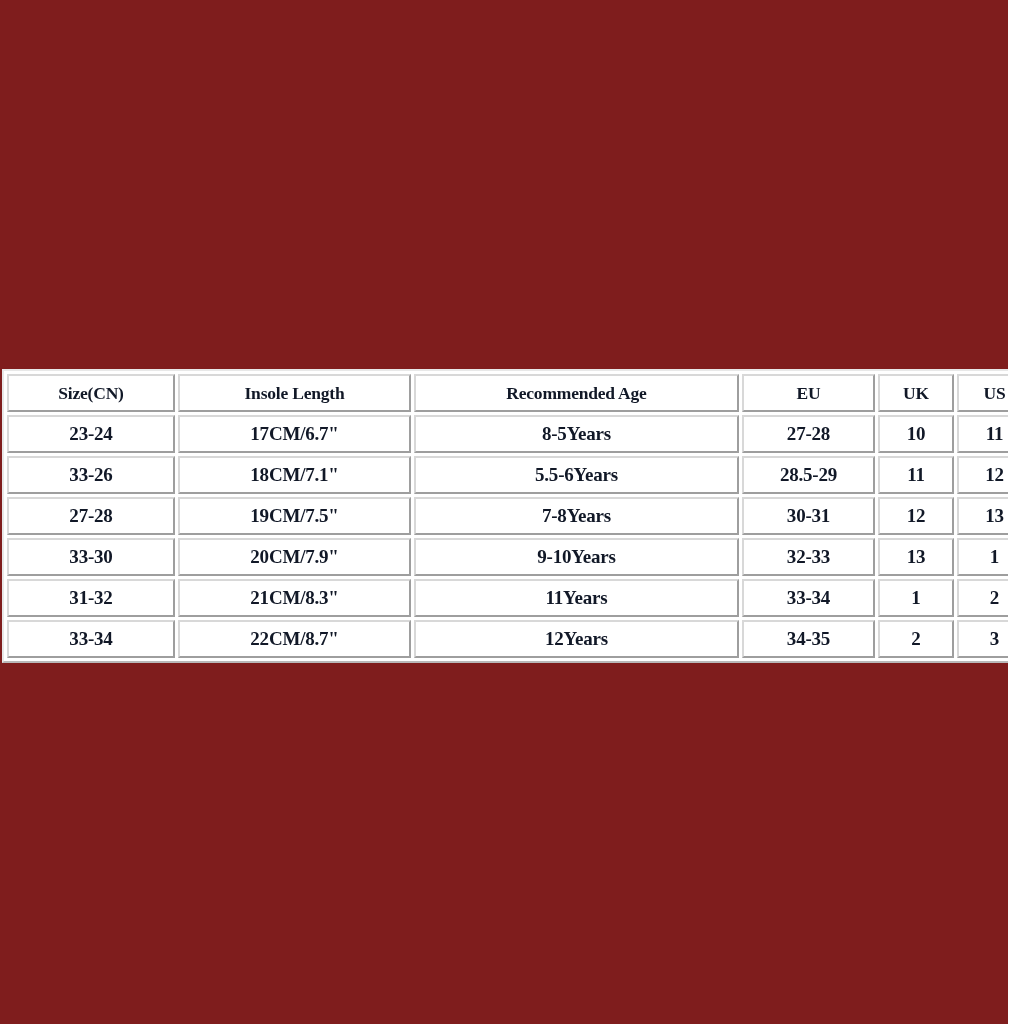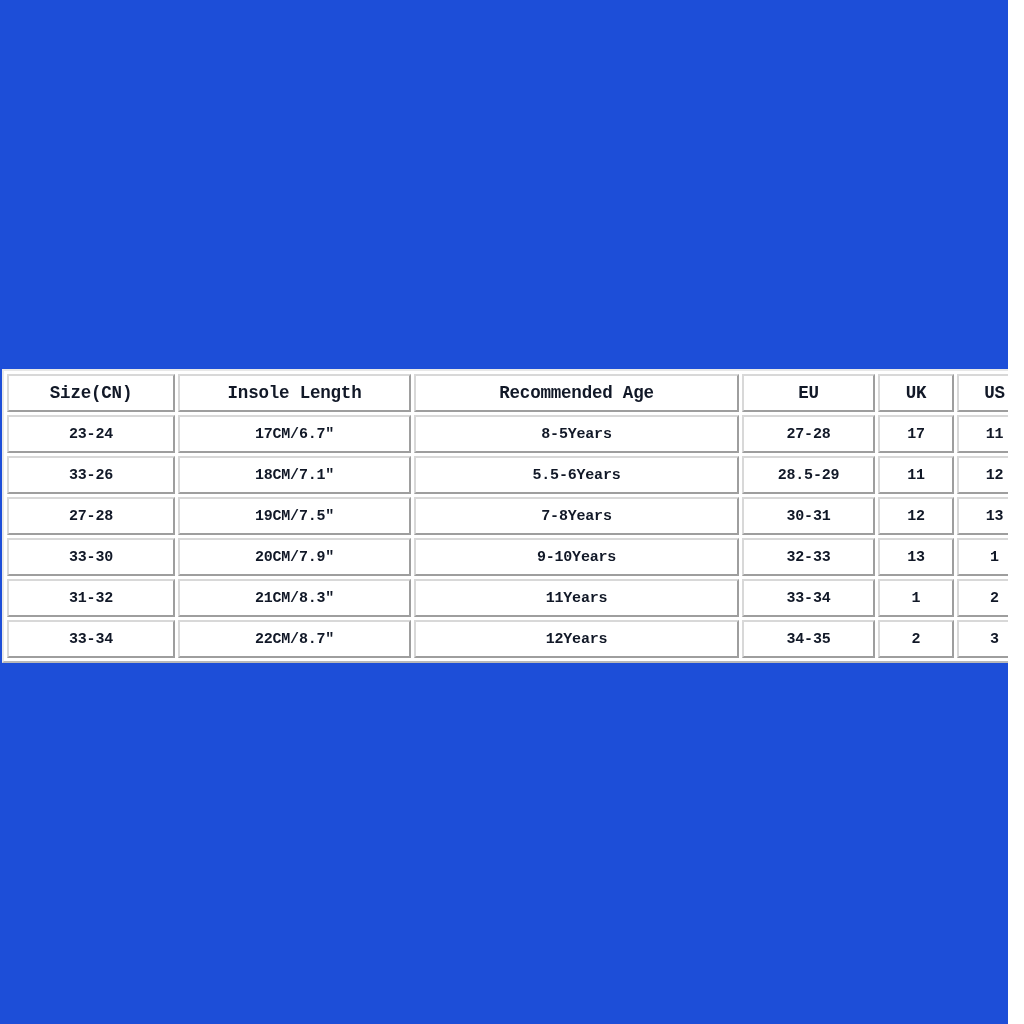--- a/index.html
+++ b/index.html
@@ -4,23 +4,23 @@
 <style>
   html, body {
     margin: 0;
     padding: 0;
     background: #ffffff;
   }
   #page {
     position: relative;
     width: 1008px;
     height: 1024px;
-    background: #1d4ed8;
+    background: #7f1d1d;
     overflow: hidden;
-    font-family: Liberation Mono, monospace;
+    font-family: Liberation Serif, serif;
   }
 
   
   #size-chart-wrap {
     position: absolute;
     left: 2px;
     top: 369px;
     width: 1018px;
   }
 
@@ -37,21 +37,21 @@
   table.size-chart td,
   table.size-chart th {
     background: #ffffff;
     border: 2px solid;
     border-color: #d8d8d8 #9e9e9e #9e9e9e #d8d8d8;
     text-align: center;
     vertical-align: middle;
     height: 34px;
     padding: 0 2px;
     font-weight: bold;
-    font-size: 15px;
+    font-size: 19px;
     color: #111827;
     letter-spacing: -0.2px;
     white-space: nowrap;
     overflow: hidden;
   }
 
   table.size-chart thead th {
     font-size: 17.5px;
   }
 
@@ -87,21 +87,21 @@
           <th>UK</th>
           <th>US</th>
         </tr>
       </thead>
       <tbody>
         <tr>
           <td>23-24</td>
           <td>17CM/6.7"</td>
           <td>8-5Years</td>
           <td>27-28</td>
-          <td>17</td>
+          <td>10</td>
           <td>11</td>
         </tr>
         <tr>
           <td>33-26</td>
           <td>18CM/7.1"</td>
           <td>5.5-6Years</td>
           <td>28.5-29</td>
           <td>11</td>
           <td>12</td>
         </tr>

